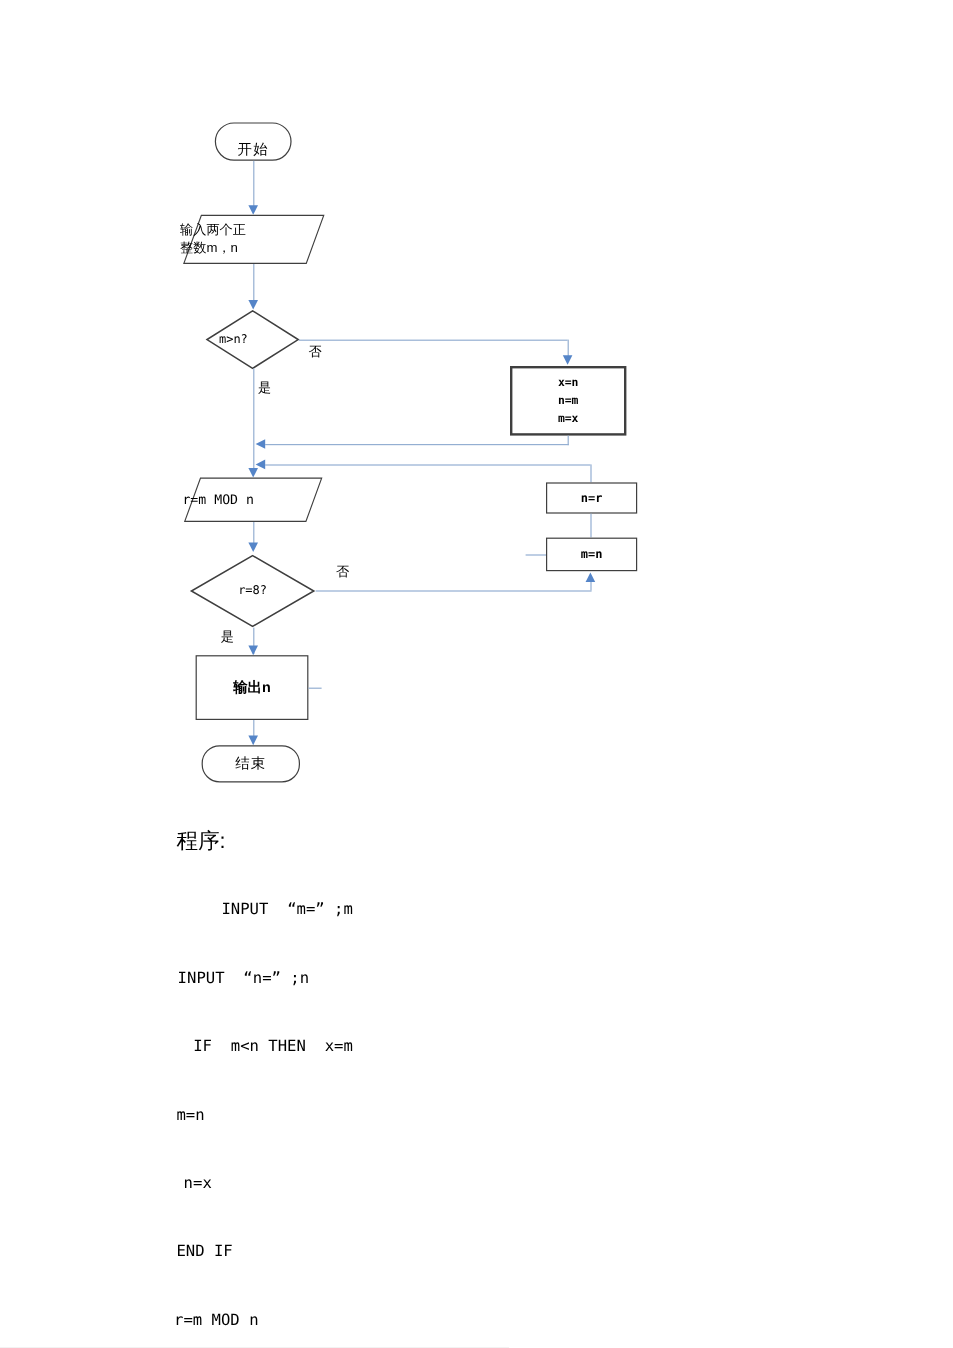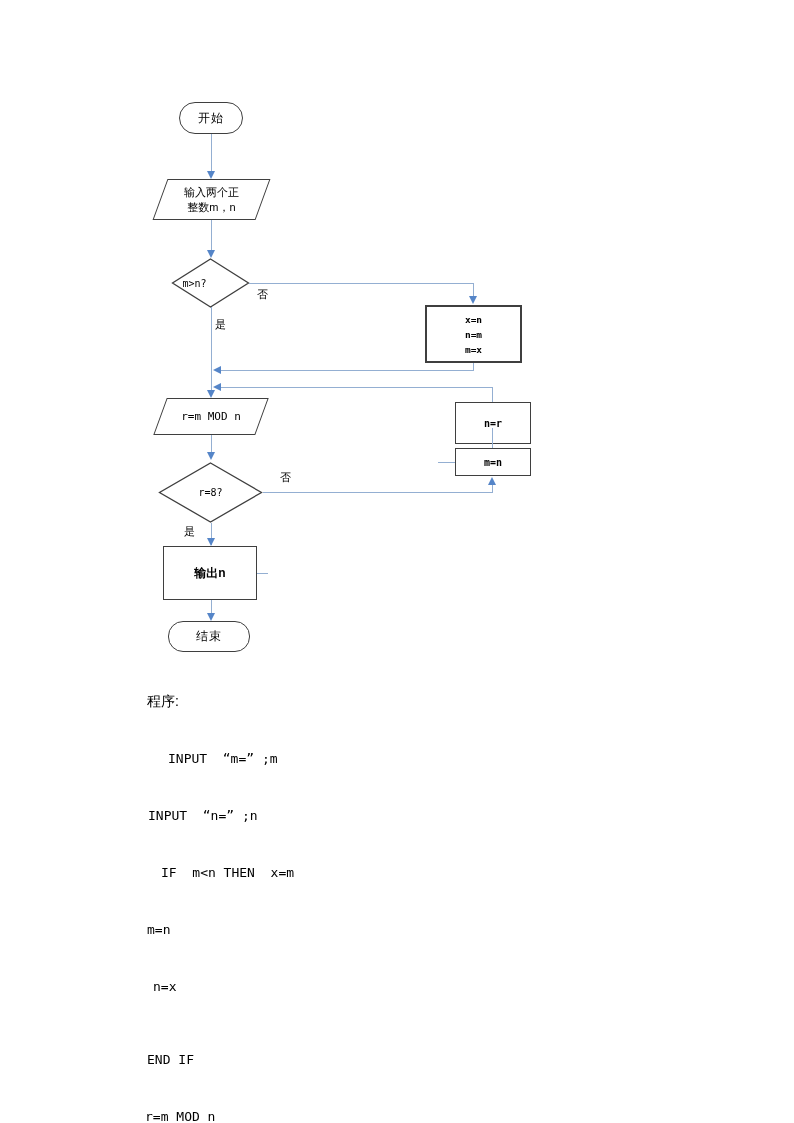--- a/index.html
+++ b/index.html
@@ -25,42 +25,42 @@
   .stub{position:absolute;background:var(--connector);height:1px;}
   .arr{position:absolute;width:0;height:0;}
   .arr-d{border-left:4px solid transparent;border-right:4px solid transparent;border-top:8px solid var(--arrow);}
   .arr-u{border-left:4px solid transparent;border-right:4px solid transparent;border-bottom:8px solid var(--arrow);}
   .arr-l{border-top:4px solid transparent;border-bottom:4px solid transparent;border-right:8px solid var(--arrow);}
   .shape{position:absolute;box-sizing:border-box;background:#fff;border:1.5px solid var(--shape-border);}
   .stadium{border-radius:16px;display:flex;align-items:center;justify-content:center;
            font-size:12px;letter-spacing:1px;}
   .rect{display:flex;align-items:center;justify-content:center;font-weight:bold;}
   .para{position:absolute;box-sizing:border-box;background:#fff;border:1.4px solid var(--shape-border);}
-  .para-label{position:absolute;display:flex;flex-direction:column;align-items:center;justify-content:center;
+  .para-label{position:absolute;display:flex;flex-direction:column;align-items:flex-start;justify-content:center;
               text-align:center;font-size:11px;line-height:15px;}
   .dsvg{position:absolute;}
   .dlabel{position:absolute;display:flex;align-items:center;justify-content:center;
           font-family:"DejaVu Sans Mono","Liberation Mono",monospace;font-size:10px;}
   .branch{position:absolute;font-size:11px;line-height:13px;}
   .mono{font-family:"DejaVu Sans Mono","Liberation Mono",monospace;}
   .boxlines{display:flex;flex-direction:column;align-items:center;justify-content:center;
             font-family:"DejaVu Sans Mono","Liberation Mono",monospace;font-size:9.5px;line-height:15px;}
   
   .program{position:absolute;left:114px;top:655px;white-space:pre;}
   .pline{font-family:"DejaVu Sans Mono","Liberation Mono",monospace;font-size:13px;line-height:21px;height:21px;}
-  .cnline{font-family:"Liberation Sans","DejaVu Sans",sans-serif;font-size:14px;line-height:21px;height:21px;}
+  .cnline{font-family:"Liberation Sans","DejaVu Sans",sans-serif;font-size:18px;line-height:21px;height:21px;}
 </style>
 </head>
 <body>
 
 <div class="page">
 
   <div>
 
-    <div class="shape stadium" style="left:179px;top:102px;width:64px;height:32px;">
+    <div class="shape stadium" style="left:179px;top:102px;width:64px;height:32px;align-items:flex-end;">
       <span>开始</span>
     </div>
 
     <div class="vline" style="left:211px;top:134px;height:38px;"></div>
     <div class="arr arr-d" style="left:207px;top:171px;"></div>
 
     <div class="para" style="left:160px;top:179px;width:103px;height:41px;transform:skewX(-20deg);"></div>
     <div class="para-label" style="left:150px;top:180px;width:123px;height:39px;">
       <span>输入两个正</span>
       <span>整数m，n</span>
@@ -106,21 +106,21 @@
     <svg class="dsvg" style="left:158px;top:462px;" width="105" height="61">
       <polygon points="52.5,1 103.5,30.5 52.5,60 1.5,30.5" fill="#ffffff" stroke="#3f3f3f" stroke-width="1.3"></polygon>
     </svg>
     <div class="dlabel" style="left:158px;top:462px;width:105px;height:61px;">r=8?</div>
 
     <div class="hline" style="left:263px;top:492px;width:230px;"></div>
     <div class="vline" style="left:492px;top:484px;height:8px;"></div>
     <div class="arr arr-u" style="left:488px;top:477px;"></div>
     <div class="branch" style="left:280px;top:471px;">否</div>
 
-    <div class="shape rect mono" style="left:455px;top:402px;width:76px;height:42px;font-size:10px;">n=r</div>
+    <div class="shape rect mono" style="left:455px;top:402px;width:76px;height:26px;font-size:10px;">n=r</div>
 
     <div class="vline" style="left:492px;top:428px;height:20px;"></div>
 
     <div class="shape rect mono" style="left:455px;top:448px;width:76px;height:28px;font-size:10px;">m=n</div>
 
     <div class="stub" style="left:438px;top:462px;width:17px;"></div>
 
     <div class="vline" style="left:211px;top:523px;height:22px;"></div>
     <div class="branch" style="left:184px;top:525px;">是</div>
     <div class="arr arr-d" style="left:207px;top:538px;"></div>
@@ -132,26 +132,26 @@
     <div class="vline" style="left:211px;top:600px;height:14px;"></div>
     <div class="arr arr-d" style="left:207px;top:613px;"></div>
 
     <div class="shape stadium" style="left:168px;top:621px;width:82px;height:31px;border-radius:15px;font-family:Liberation Serif, serif;">
       <span>结束</span>
     </div>
   </div>
 
   <div class="program">
     <div class="cnline" style="margin-left:33px;">程序:</div>
-    <div class="pline" style="margin-left:54px;">INPUT  “m=” ;m</div>
+    <div class="pline" style="margin-left:54px;text-align:right;">INPUT  “m=” ;m</div>
     <div class="pline" style="margin-left:34px;">INPUT  “n=” ;n</div>
     <div class="pline" style="margin-left:47px;">IF  m&lt;n THEN  x=m</div>
     <div class="pline" style="margin-left:33px;">m=n</div>
     <div class="pline" style="margin-left:39px;">n=x</div>
-    <div class="pline" style="margin-left:33px;margin-top:16px;">END IF</div>
+    <div class="pline" style="margin-left:33px;">END IF</div>
     <div class="pline" style="margin-left:31px;">r=m MOD n</div>
     
     
     
     
     
     
     
     
     

